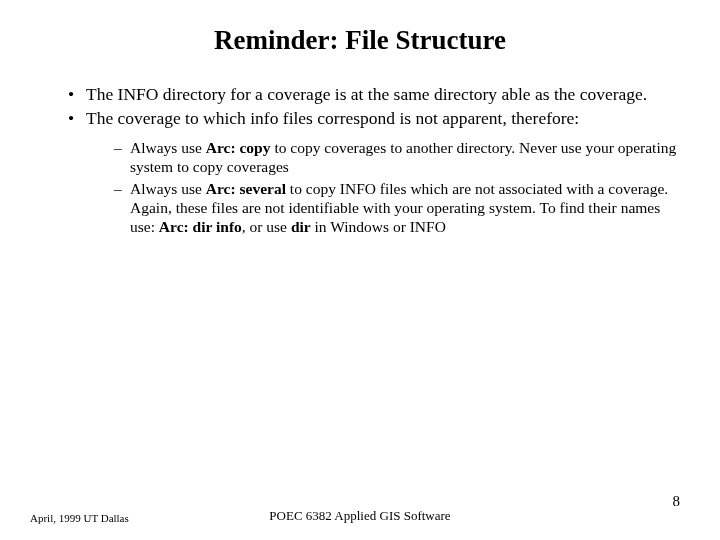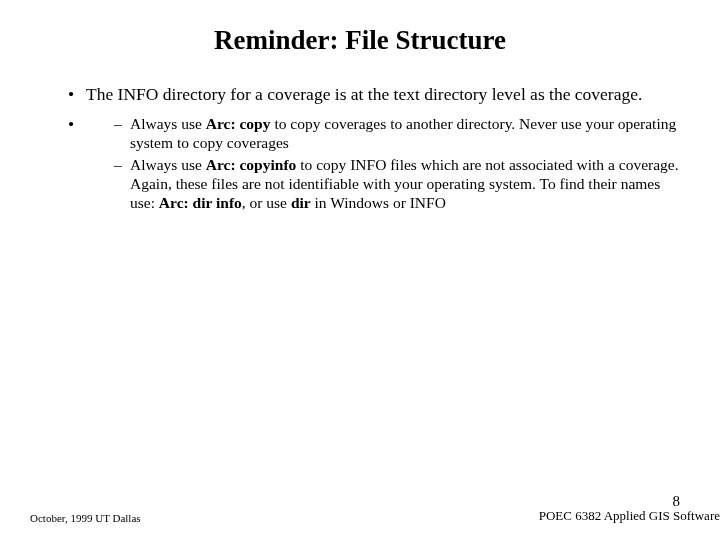--- a/index.html
+++ b/index.html
@@ -57,39 +57,40 @@
     .b { font-weight: bold; }
     .footer {
       position: absolute;
       bottom: 16px;
       left: 0;
       width: 720px;
       padding: 0 40px;
       font-size: 11px;
     }
     .footer-left { position: absolute; left: 30px; bottom: 0; }
-    .footer-center { position: absolute; left: 0; right: 0; text-align: right; bottom: 0; font-size: 13px; }
+    .footer-center { position: absolute; left: 0; right: 0; text-align: center; bottom: 0; font-size: 13px; }
     .footer-right { position: absolute; right: 40px; bottom: 14px; font-size: 15px; }
   </style>
 </head>
 <body>
 
 <div class="title">Reminder:  File Structure</div>
 
 <ul class="main">
-  <li>The INFO directory for a coverage is at the text directory level as the coverage.</li>
+  <li>The INFO directory for a coverage is at the same directory able as the coverage.</li>
   <li>
+    <span>The coverage to which info files correspond is not apparent, therefore:</span>
     <ul class="sub">
       <li>
         <span>Always use </span><span class="b">Arc: copy</span><span> to copy coverages to another directory.  Never use your operating system to copy coverages</span>
       </li>
       <li>
-        <span>Always use </span><span class="b">Arc: copyinfo</span><span> to copy INFO files which are not associated with a coverage.  Again, these files are not identifiable with your operating system. To find their names use: </span><span class="b">Arc:  dir info</span><span>,  or use </span><span class="b">dir</span><span> in Windows or INFO</span>
+        <span>Always use </span><span class="b">Arc: several</span><span> to copy INFO files which are not associated with a coverage.  Again, these files are not identifiable with your operating system. To find their names use: </span><span class="b">Arc:  dir info</span><span>,  or use </span><span class="b">dir</span><span> in Windows or INFO</span>
       </li>
     </ul>
   </li>
 </ul>
 
 <div class="footer">
-  <div class="footer-left">October, 1999  UT Dallas</div>
+  <div class="footer-left">April, 1999  UT Dallas</div>
   <div class="footer-center">POEC 6382 Applied GIS Software</div>
   <div class="footer-right">8</div>
 </div>
 
 </body></html>

